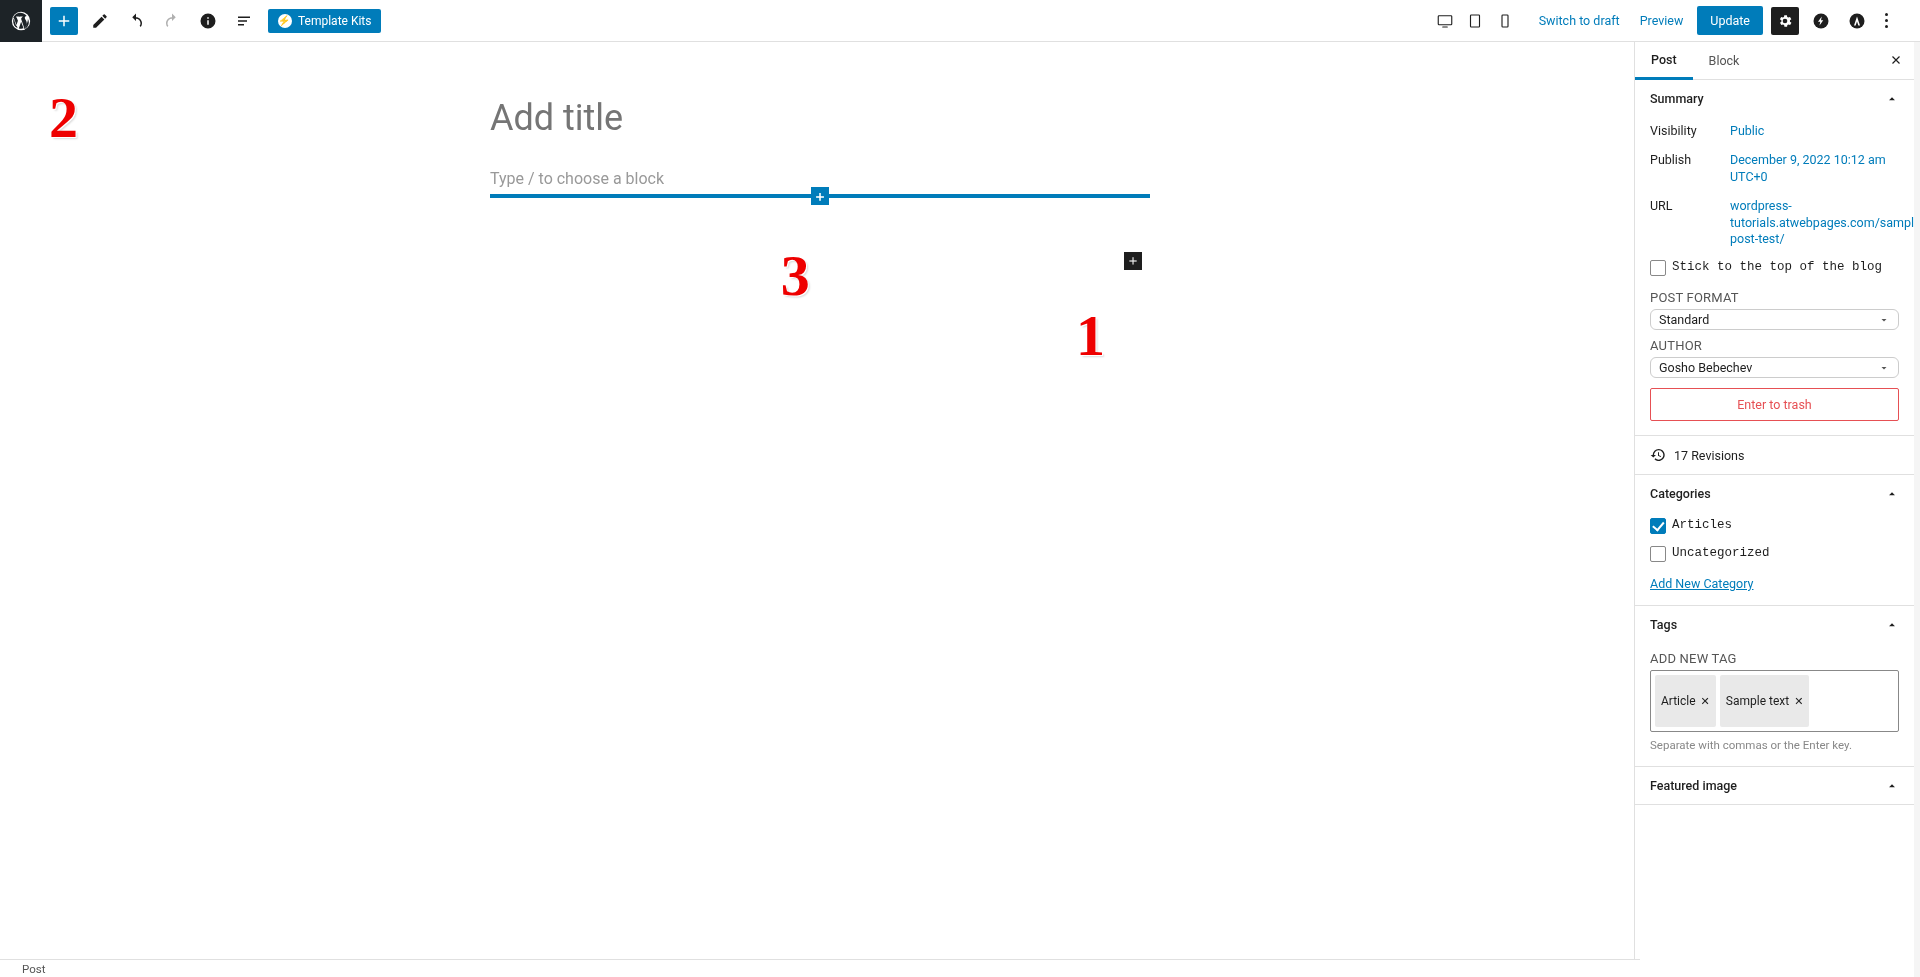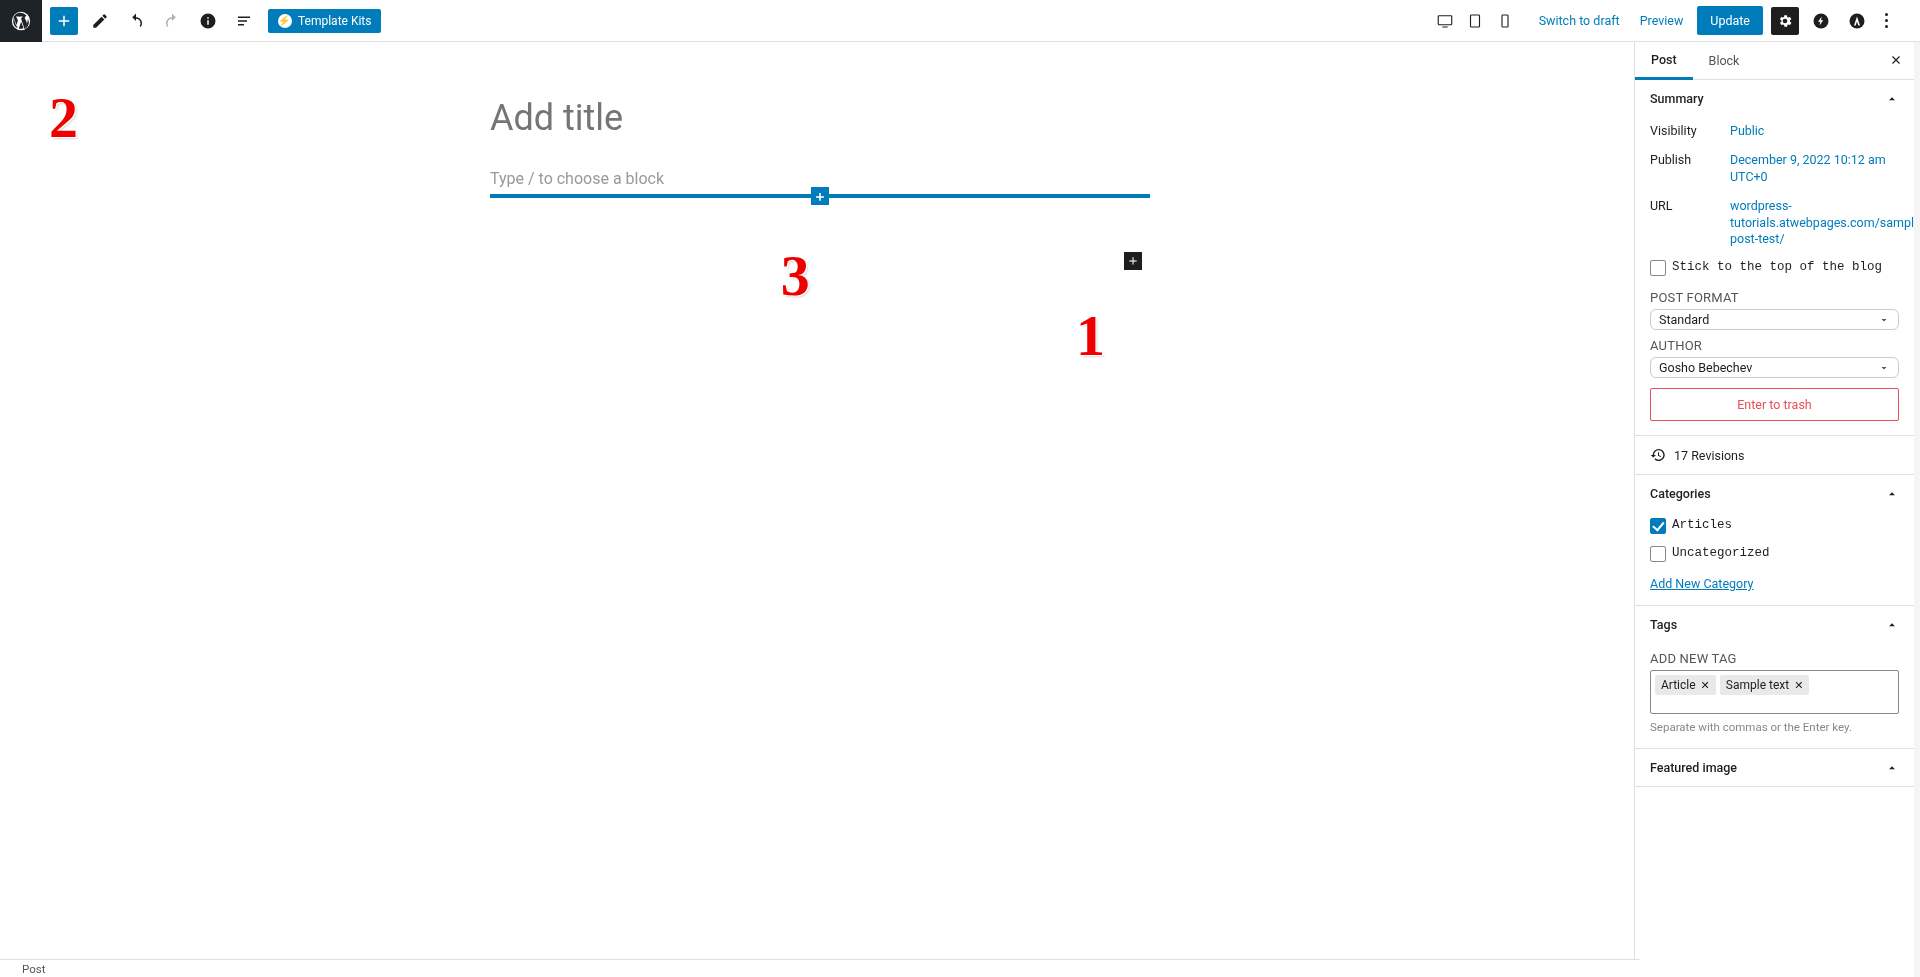--- a/index.html
+++ b/index.html
@@ -74,21 +74,21 @@
   .ck.checked{background:var(--wp-blue);border-color:var(--wp-blue);}
   .ck.checked::after{content:"";width:5px;height:9px;border:solid #fff;border-width:0 2px 2px 0;transform:rotate(40deg) translate(-1px,-1px);}
   .field-label{font-size:13px;text-transform:uppercase;color:#555;letter-spacing:.2px;margin:8px 0 4px;}
   .select-box{width:100%;border:1px solid #ccc;border-radius:6px;padding:2px 8px;display:flex;justify-content:space-between;align-items:center;cursor:pointer;}
   .select-box svg{width:12px;height:12px;fill:#555;}
   .danger-btn{width:100%;border:1px solid #e65054;color:#e65054;background:#fff;text-align:center;padding:8px 0;border-radius:2px;margin-top:10px;cursor:pointer;}
   .revisions-row{display:flex;align-items:center;gap:8px;padding:11px 15px;border-bottom:1px solid var(--wp-border);cursor:pointer;}
   .revisions-row svg{width:16px;height:16px;fill:#1e1e1e;}
   .add-cat-link{color:var(--wp-link);text-decoration:underline;cursor:pointer;display:inline-block;margin-top:8px;}
   .tags-input{border:1px solid #888;border-radius:2px;padding:4px;min-height:44px;display:flex;flex-wrap:wrap;gap:4px;align-items:flex-start;}
-  .tag-chip{background:#e9e9e9;border-radius:2px;padding:3px 6px;display:flex;align-items:center;gap:5px;font-size:12px;}
+  .tag-chip{background:#e9e9e9;border-radius:2px;padding:19px 6px;display:flex;align-items:center;gap:5px;font-size:12px;}
   .tag-chip .x{cursor:pointer;font-size:11px;}
   .hint{color:#888;font-size:11.5px;margin-top:6px;}
 
   
   .bottom-crumb{position:fixed;bottom:0;left:0;right:var(--sidebar-w);height:18px;border-top:1px solid var(--wp-border);background:#fff;font-size:11.5px;color:#555;padding-left:22px;display:flex;align-items:center;}
 
   
   body::after{content:"";position:fixed;top:0;right:0;width:6px;height:100%;background:#f5f5f5;}
   .sidebar{right:6px;}
   .topbar{right:0;}

